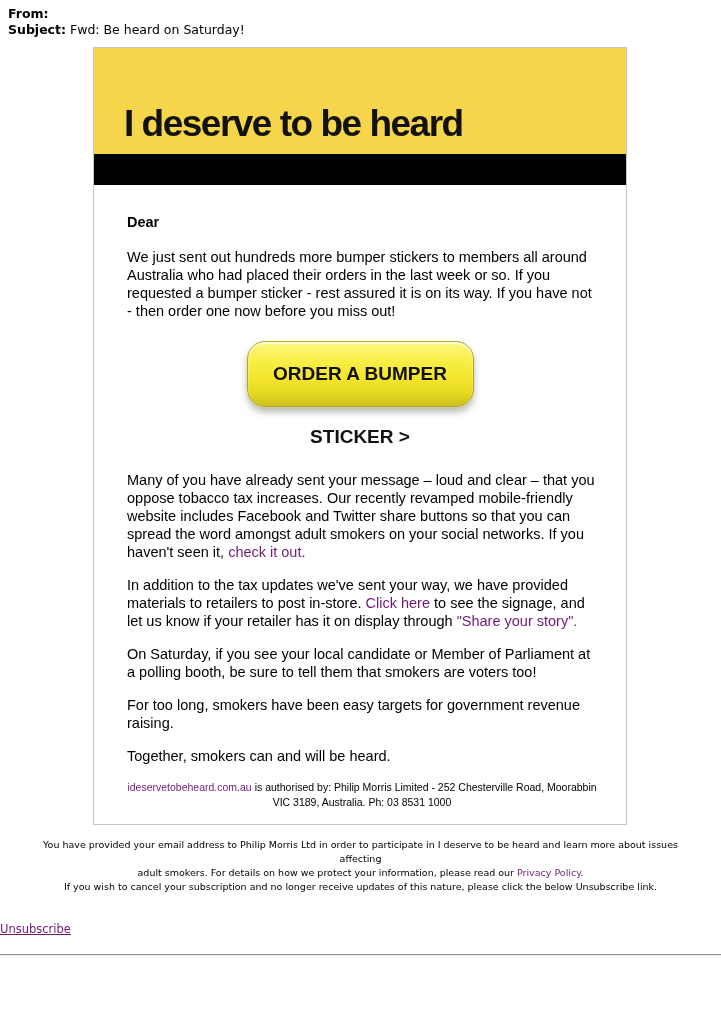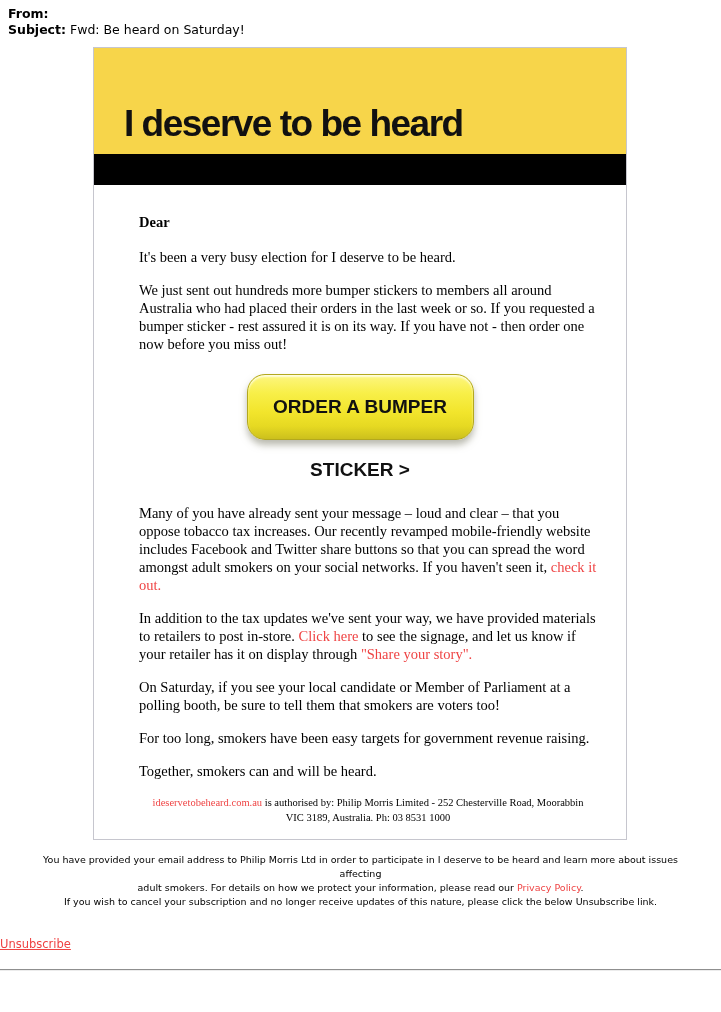--- a/index.html
+++ b/index.html
@@ -3,21 +3,21 @@
 <meta charset="utf-8">
 <style>
   * { box-sizing: border-box; }
   html, body { margin: 0; padding: 0; }
   body {
     width: 721px; height: 1012px;
     background: #ffffff; color: #000;
     font-family: "DejaVu Sans", sans-serif;
     overflow: hidden;
   }
-  a { color: #ef4444; text-decoration: none; cursor: pointer; }
+  a { color: #701a75; text-decoration: none; cursor: pointer; }
 
   
   .mail-headers { padding: 6px 0 0 8px; font-size: 12.5px; line-height: 16px; }
   .mail-headers .lbl { font-weight: bold; margin-top: 46px; }
 
   
   .creative {
     width: 534px; margin: 9px 0 0 93px;
     border: 1px solid #c6c6ce; background: #fff;
   }
@@ -30,21 +30,21 @@
     margin: 0; font-family: "Liberation Sans", sans-serif;
     font-size: 37px; font-weight: bold; letter-spacing: -1.5px; color: #111;
   }
   .black-bar { height: 31px; background: #000; }
 
   .content {
     padding: 28px 29px 12px 29px;
     font-family: "Liberation Sans", sans-serif;
     font-size: 14.5px; line-height: 18px;
   }
-  .content p { margin: 0 0 15px 16px; font-family: Liberation Serif, serif; }
+  .content p { margin: 0 0 15px 4px; }
   .content .dear { font-weight: bold; margin-bottom: 17px; }
 
   .btn-wrap { text-align: center; margin: 21px 0 24px 0; }
   .order-btn {
     display: inline-block; width: 227px; height: 66px;
     border: 1px solid #b3a81e; border-radius: 18px;
     background: linear-gradient(180deg, #fdf680 0%, #f8ef49 28%, #f2e52c 58%, #e6d922 80%, #ccc01d 100%);
     box-shadow: 0 5px 7px rgba(130,130,110,0.55), inset 0 2px 2px rgba(255,255,255,0.75);
     font-family: Liberation Sans, sans-serif;
     font-size: 19px; font-weight: bold; color: #111;
@@ -79,21 +79,20 @@
 </div>
 
 <div class="creative">
   <div class="banner">
     <h1>I deserve to be heard</h1>
   </div>
   <div class="black-bar"></div>
 
   <div class="content">
     <p class="dear">Dear</p>
-    <p>It's been a very busy election for I deserve to be heard.</p>
     <p>We just sent out hundreds more bumper stickers to members all around Australia who had placed their orders in the last week or so. If you requested a bumper sticker - rest assured it is on its way. If you have not - then order one now before you miss out!</p>
 
     <div class="btn-wrap">
       <span class="order-btn">ORDER A BUMPER STICKER &gt;</span>
     </div>
 
     <p><span>Many of you have already sent your message – loud and clear – that you oppose tobacco tax increases. Our recently revamped mobile-friendly website includes Facebook and Twitter share buttons so that you can spread the word amongst adult smokers on your social networks. If you haven't seen it, </span><a>check it out.</a></p>
 
     <p><span>In addition to the tax updates we've sent your way, we have provided materials to retailers to post in-store. </span><a>Click here</a><span> to see the signage, and let us know if your retailer has it on display through </span><a>"Share your story".</a></p>
 

